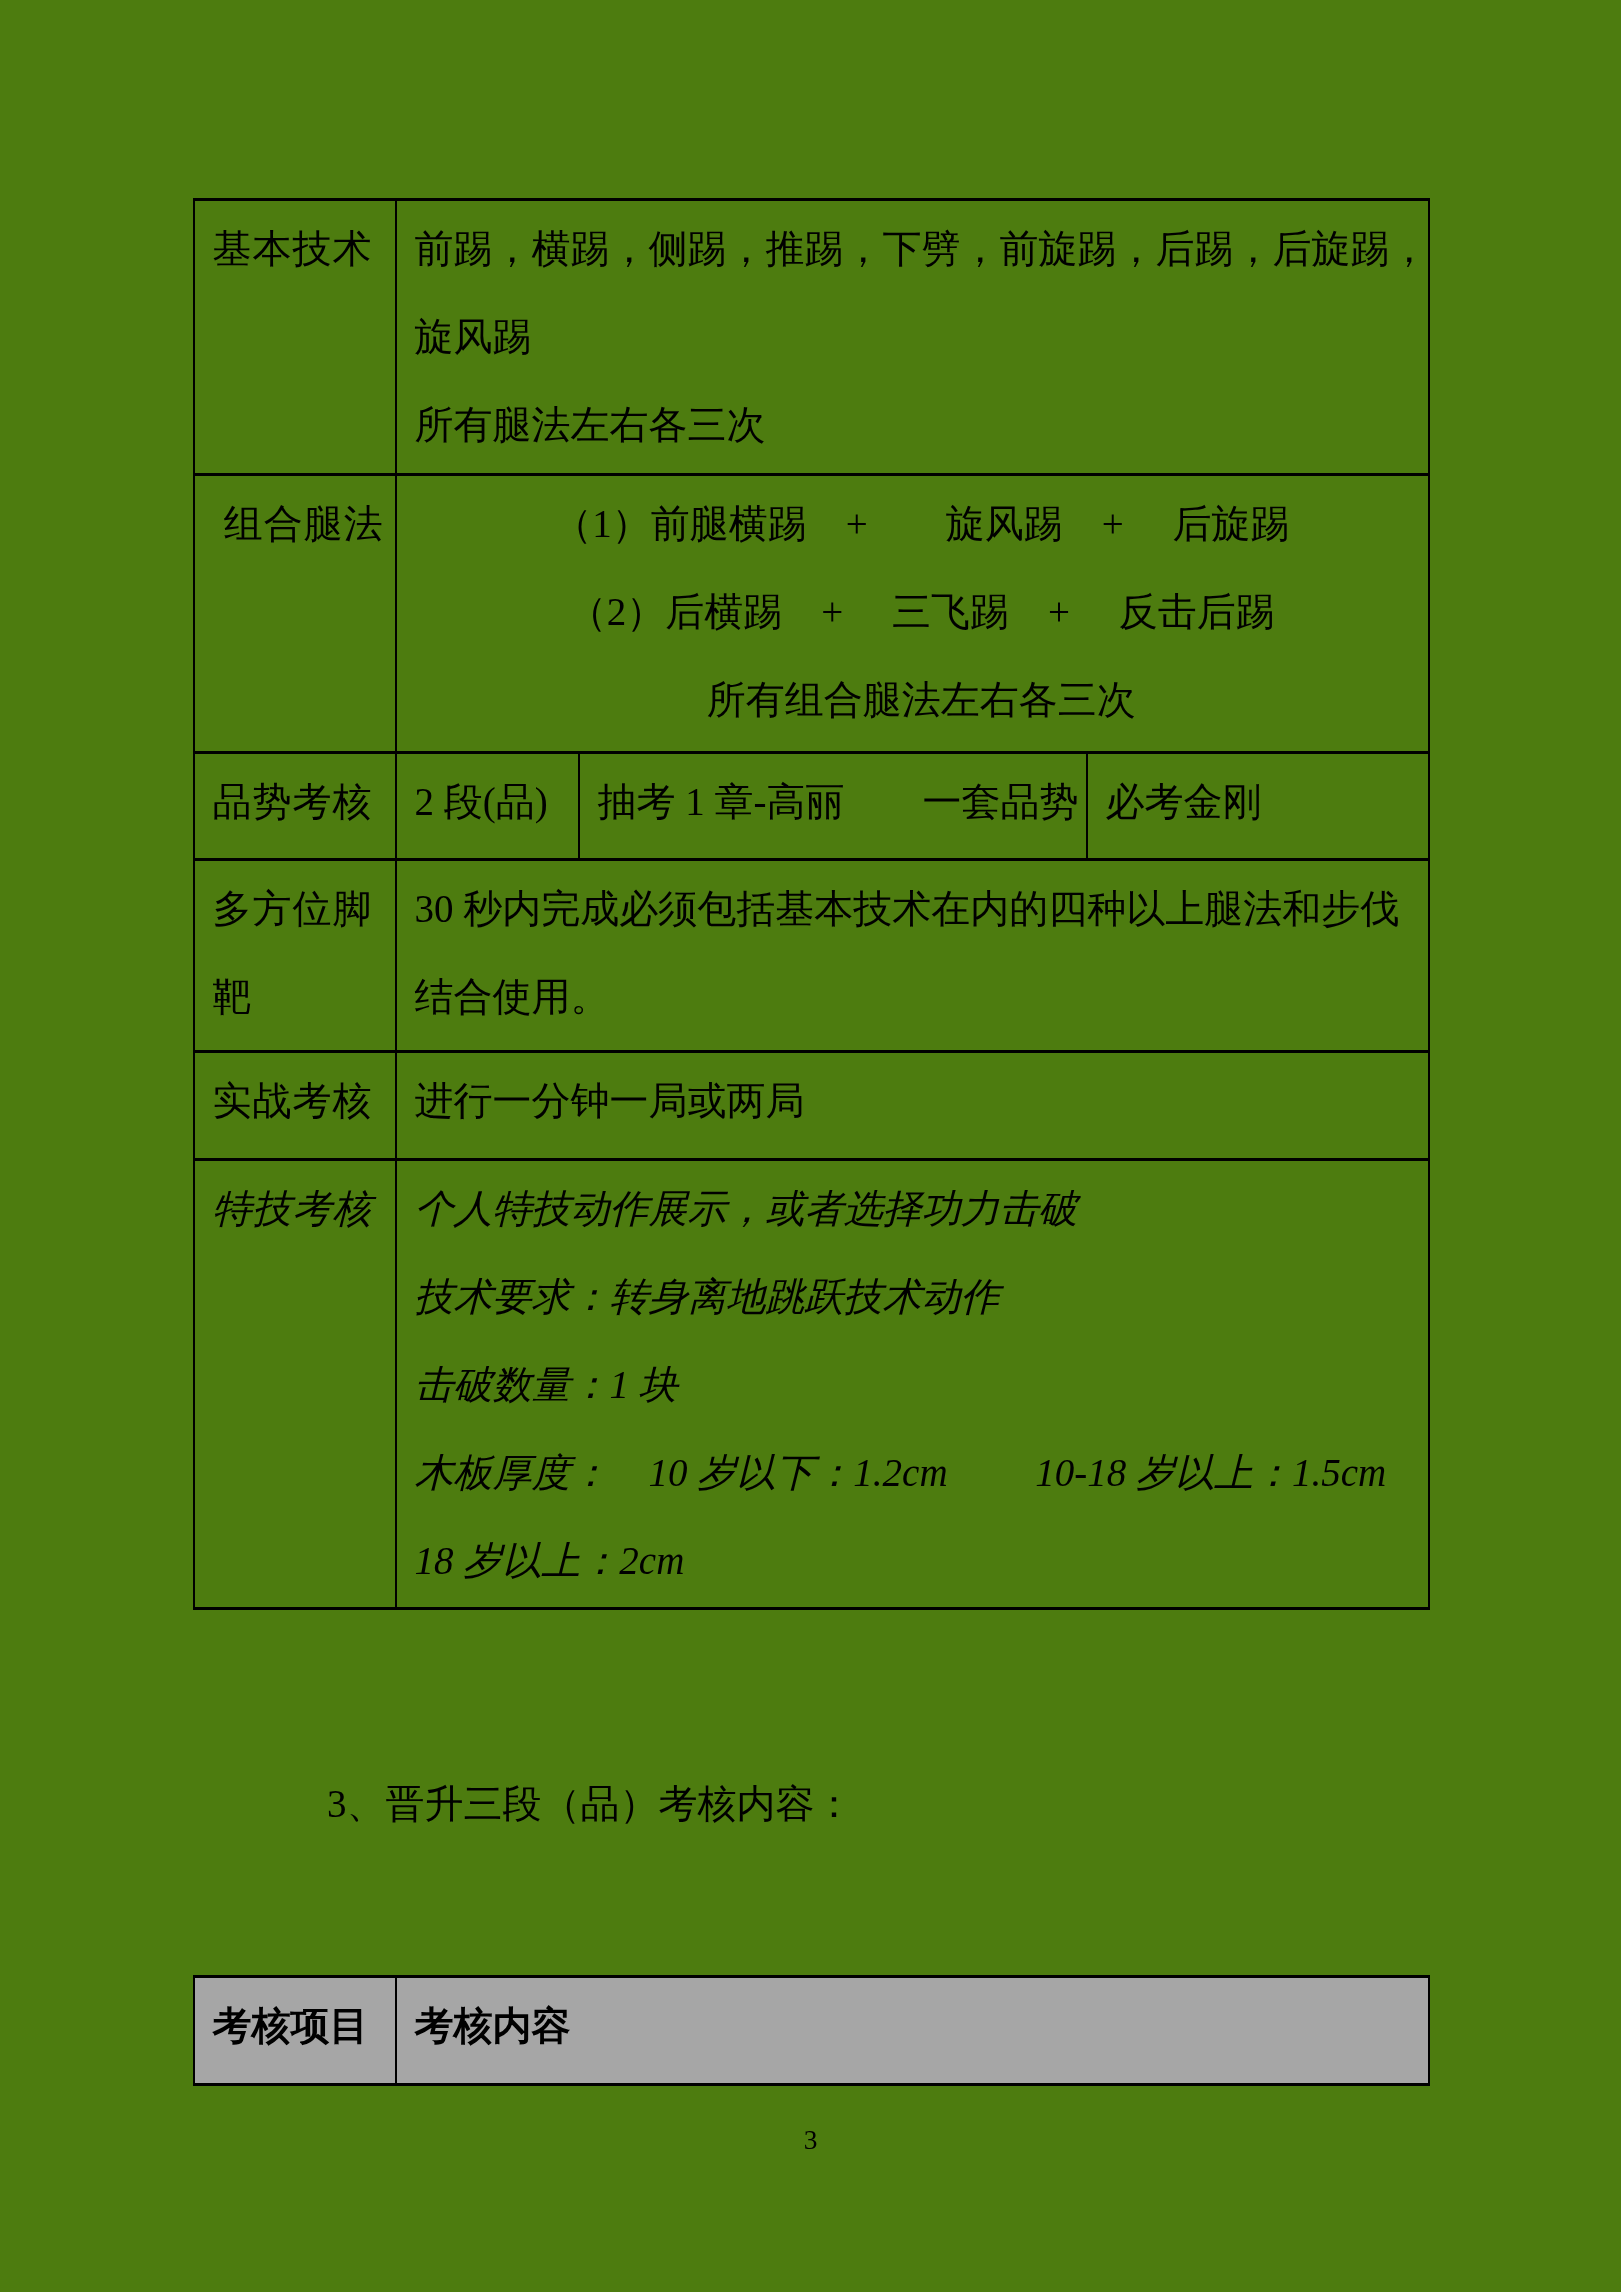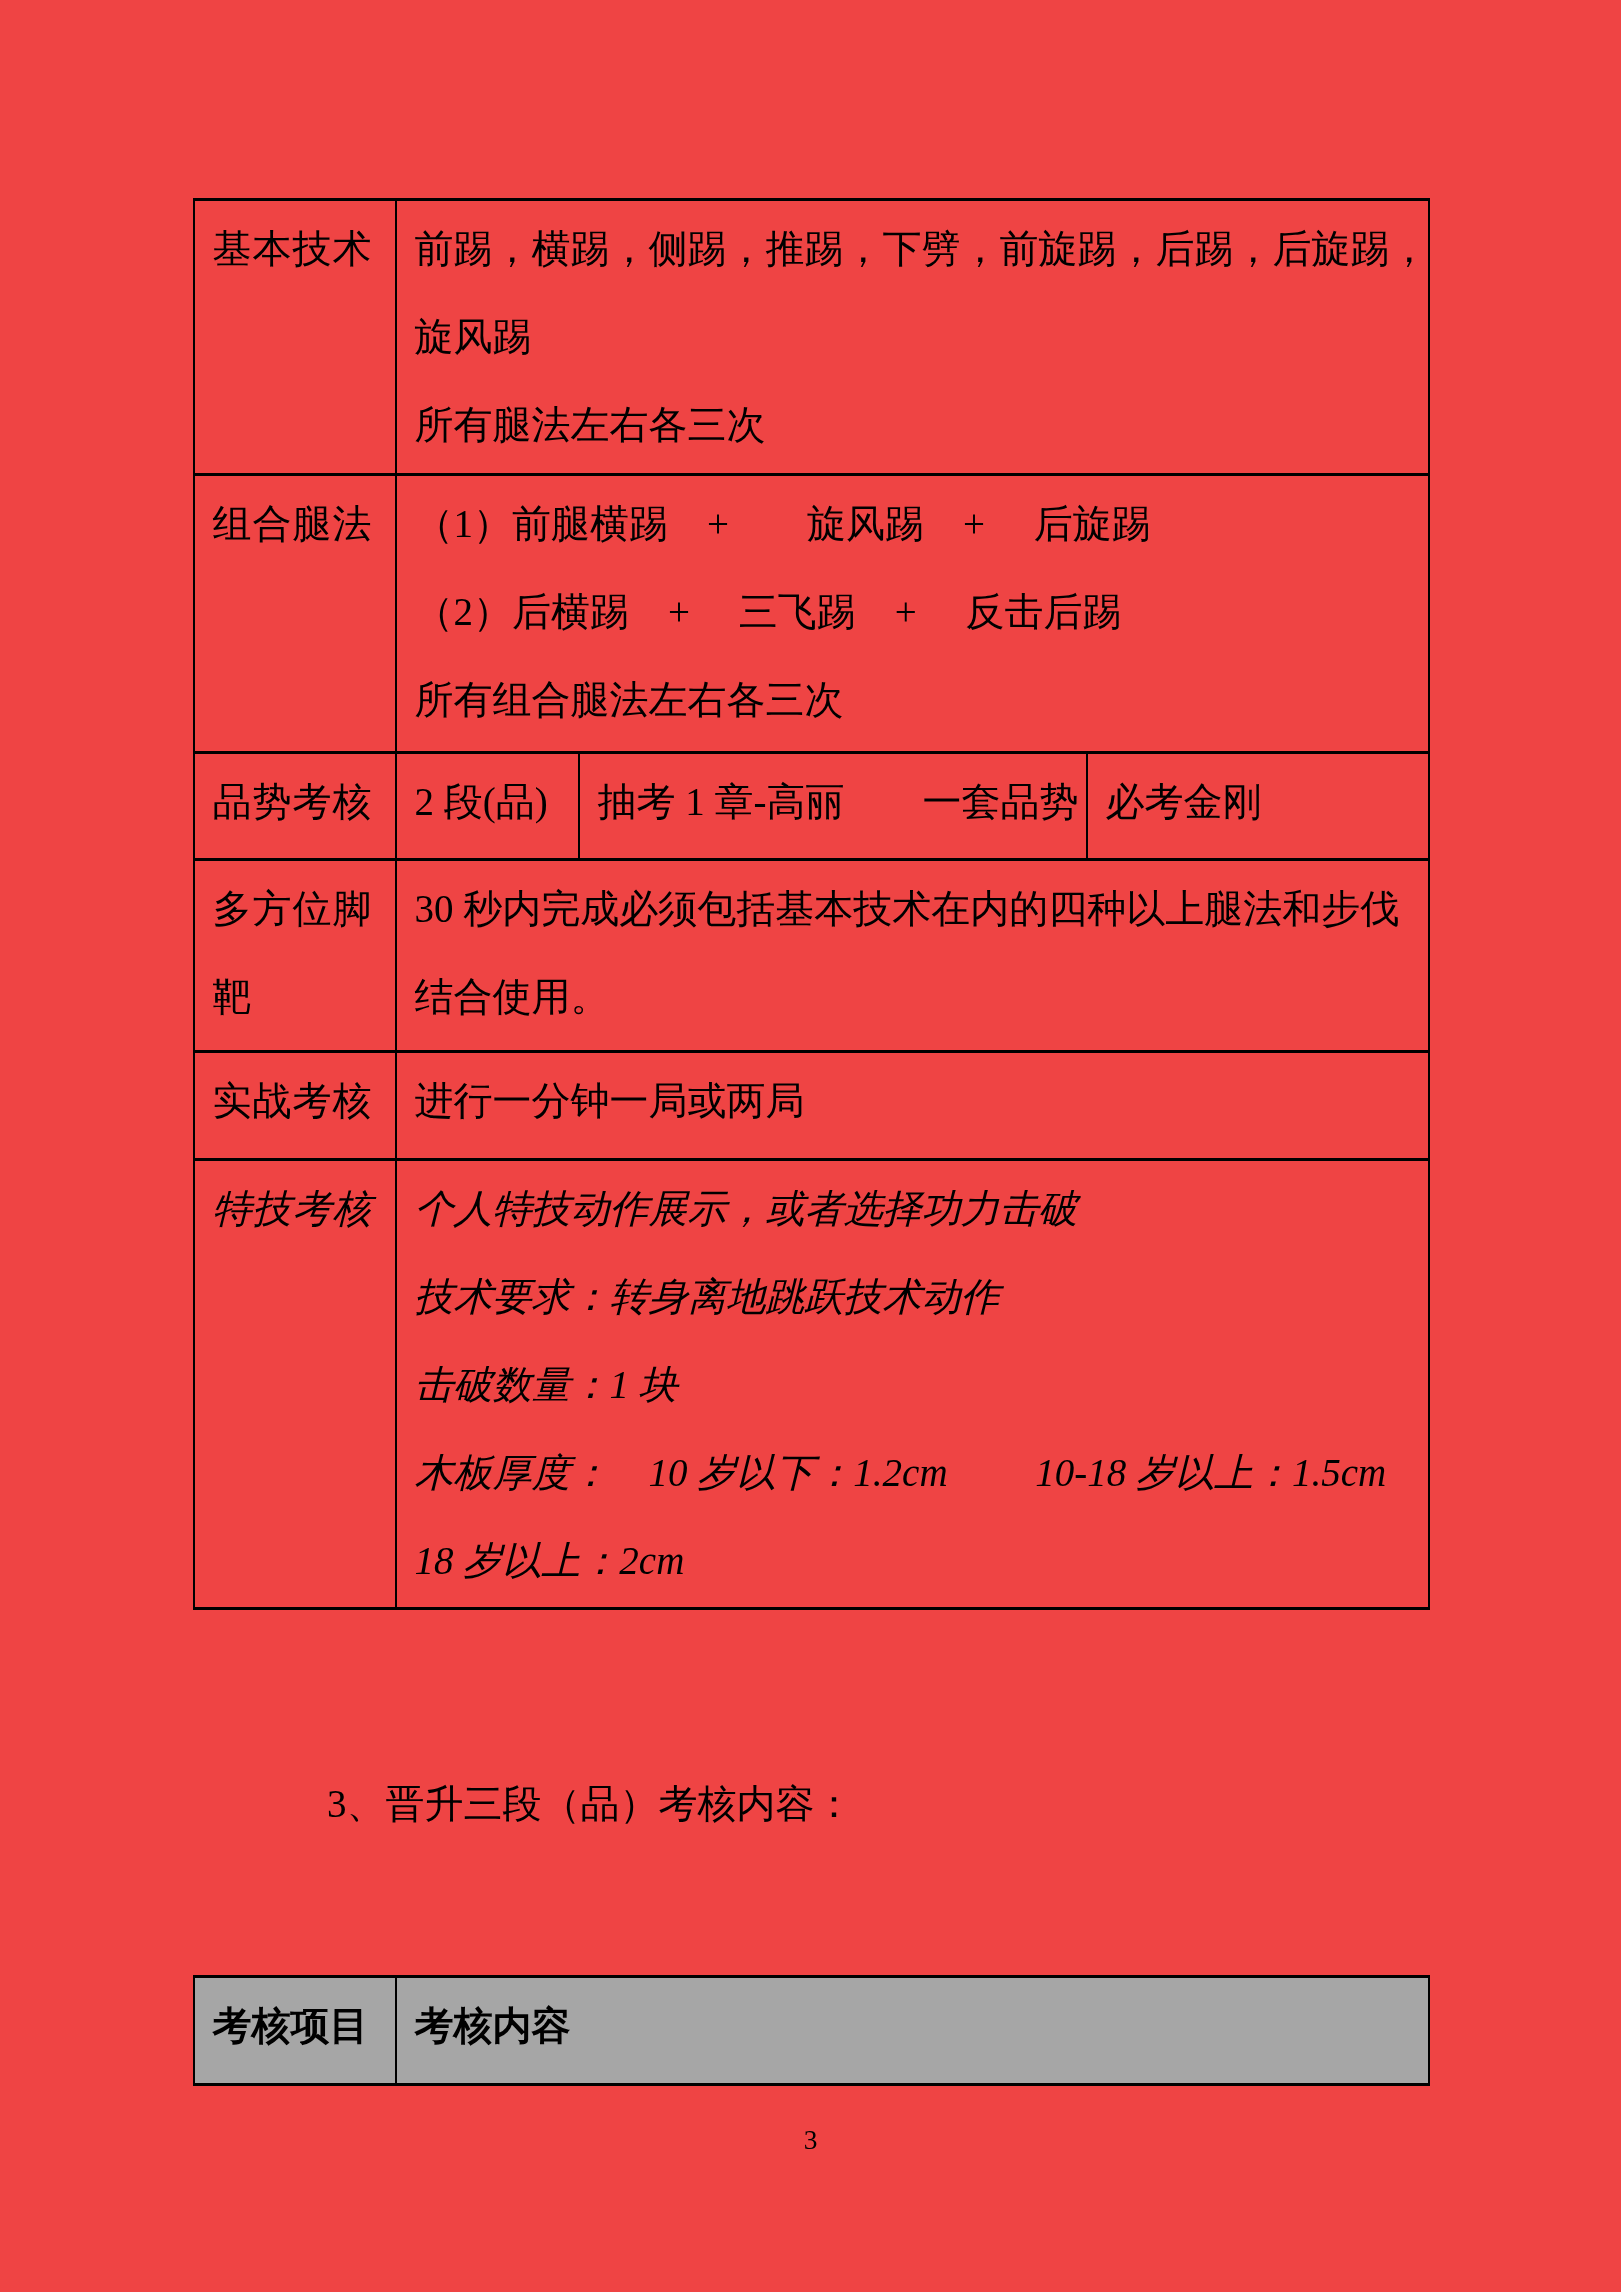--- a/index.html
+++ b/index.html
@@ -1,20 +1,20 @@
 <!DOCTYPE html>
 <html><head>
 <meta charset="utf-8">
 <style>
   html, body { margin: 0; padding: 0; background: #e5e5e5; }
   .page {
     position: relative;
     width: 1621px;
     height: 2293px;
-    background: #ef4444;
+    background: #4d7c0f;
     font-family: "Liberation Serif", "DejaVu Serif", serif;
     color: #000000;
     overflow: hidden;
   }
 
   table.doc-table {
     position: absolute;
     left: 193px;
     border-collapse: collapse;
     table-layout: fixed;
@@ -41,21 +41,21 @@
   .ln {
     display: block;
     height: 88px;
     line-height: 88px;
     font-size: 39px;
     white-space: pre;
   }
   .label-cell .ln { letter-spacing: 1px; }
 
   tr.r1 { height: 275px; }
-  tr.r2 { height: 278px; }
+  tr.r2 { height: 278px; text-align: center; }
   tr.r3 { height: 107px; padding-left: 48px; }
   tr.r4 { height: 192px; }
   tr.r5 { height: 108px; }
   tr.r6 { height: 449px; font-style: italic; }
   tr.r7 { height: 194px; }
 
   table.t2 tr { height: 108px; }
   table.t2 td {
     background: #a6a6a6;
     font-weight: bold;

